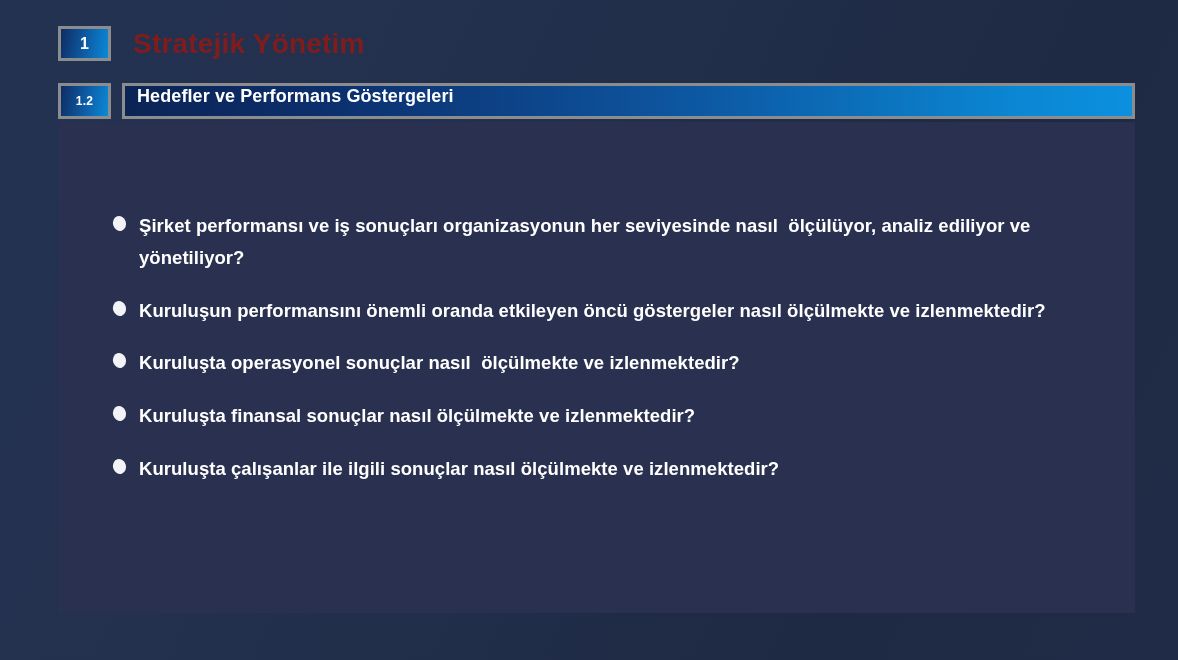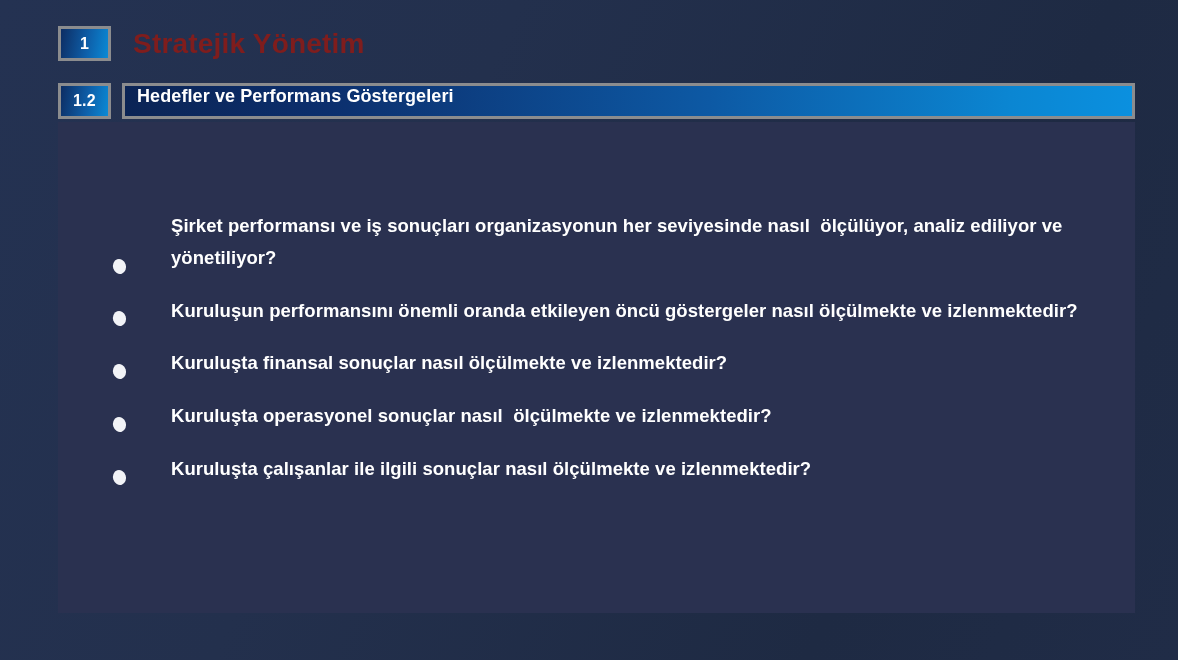--- a/index.html
+++ b/index.html
@@ -47,21 +47,21 @@
 
   .badge-chapter {
     width: 53px;
     height: 35px;
     font-size: 16px;
   }
 
   .badge-section {
     width: 53px;
     height: 36px;
-    font-size: 16px;
+    font-size: 12px;
   }
 
   .slide-title {
     margin-left: 22px;
     color: #7f1d1d;
     font-size: 28px;
     font-weight: 700;
     letter-spacing: 0.2px;
     white-space: nowrap;
     line-height: 1;
@@ -107,23 +107,22 @@
   .bullet-list {
     position: absolute;
     left: 55px;
     top: 88px;
     right: 28px;
     list-style: none;
   }
 
   .bullet-item {
     display: flex;
-    align-items: flex-end;
+    align-items: flex-start;
     margin-bottom: 21px;
-    gap: 32px;
   }
 
   .bullet-item:last-child { margin-bottom: 6px; }
 
   .bullet-marker {
     flex: none;
     width: 13px;
     height: 15px;
     margin-top: 6px;
     margin-right: 13px;
@@ -167,26 +166,26 @@
         <span class="bullet-text">Şirket performansı ve iş sonuçları organizasyonun her seviyesinde nasıl  ölçülüyor, analiz ediliyor ve yönetiliyor?</span>
       </li>
 
       <li class="bullet-item">
         <span class="bullet-marker"></span>
         <span class="bullet-text">Kuruluşun performansını önemli oranda etkileyen öncü göstergeler nasıl ölçülmekte ve izlenmektedir?</span>
       </li>
 
       <li class="bullet-item">
         <span class="bullet-marker"></span>
-        <span class="bullet-text">Kuruluşta finansal sonuçlar nasıl ölçülmekte ve izlenmektedir?</span>
+        <span class="bullet-text">Kuruluşta operasyonel sonuçlar nasıl  ölçülmekte ve izlenmektedir?</span>
       </li>
 
       <li class="bullet-item">
         <span class="bullet-marker"></span>
-        <span class="bullet-text">Kuruluşta operasyonel sonuçlar nasıl  ölçülmekte ve izlenmektedir?</span>
+        <span class="bullet-text">Kuruluşta finansal sonuçlar nasıl ölçülmekte ve izlenmektedir?</span>
       </li>
 
       <li class="bullet-item">
         <span class="bullet-marker"></span>
         <span class="bullet-text">Kuruluşta çalışanlar ile ilgili sonuçlar nasıl ölçülmekte ve izlenmektedir?</span>
       </li>
 
     </ul>
   </div>
 

